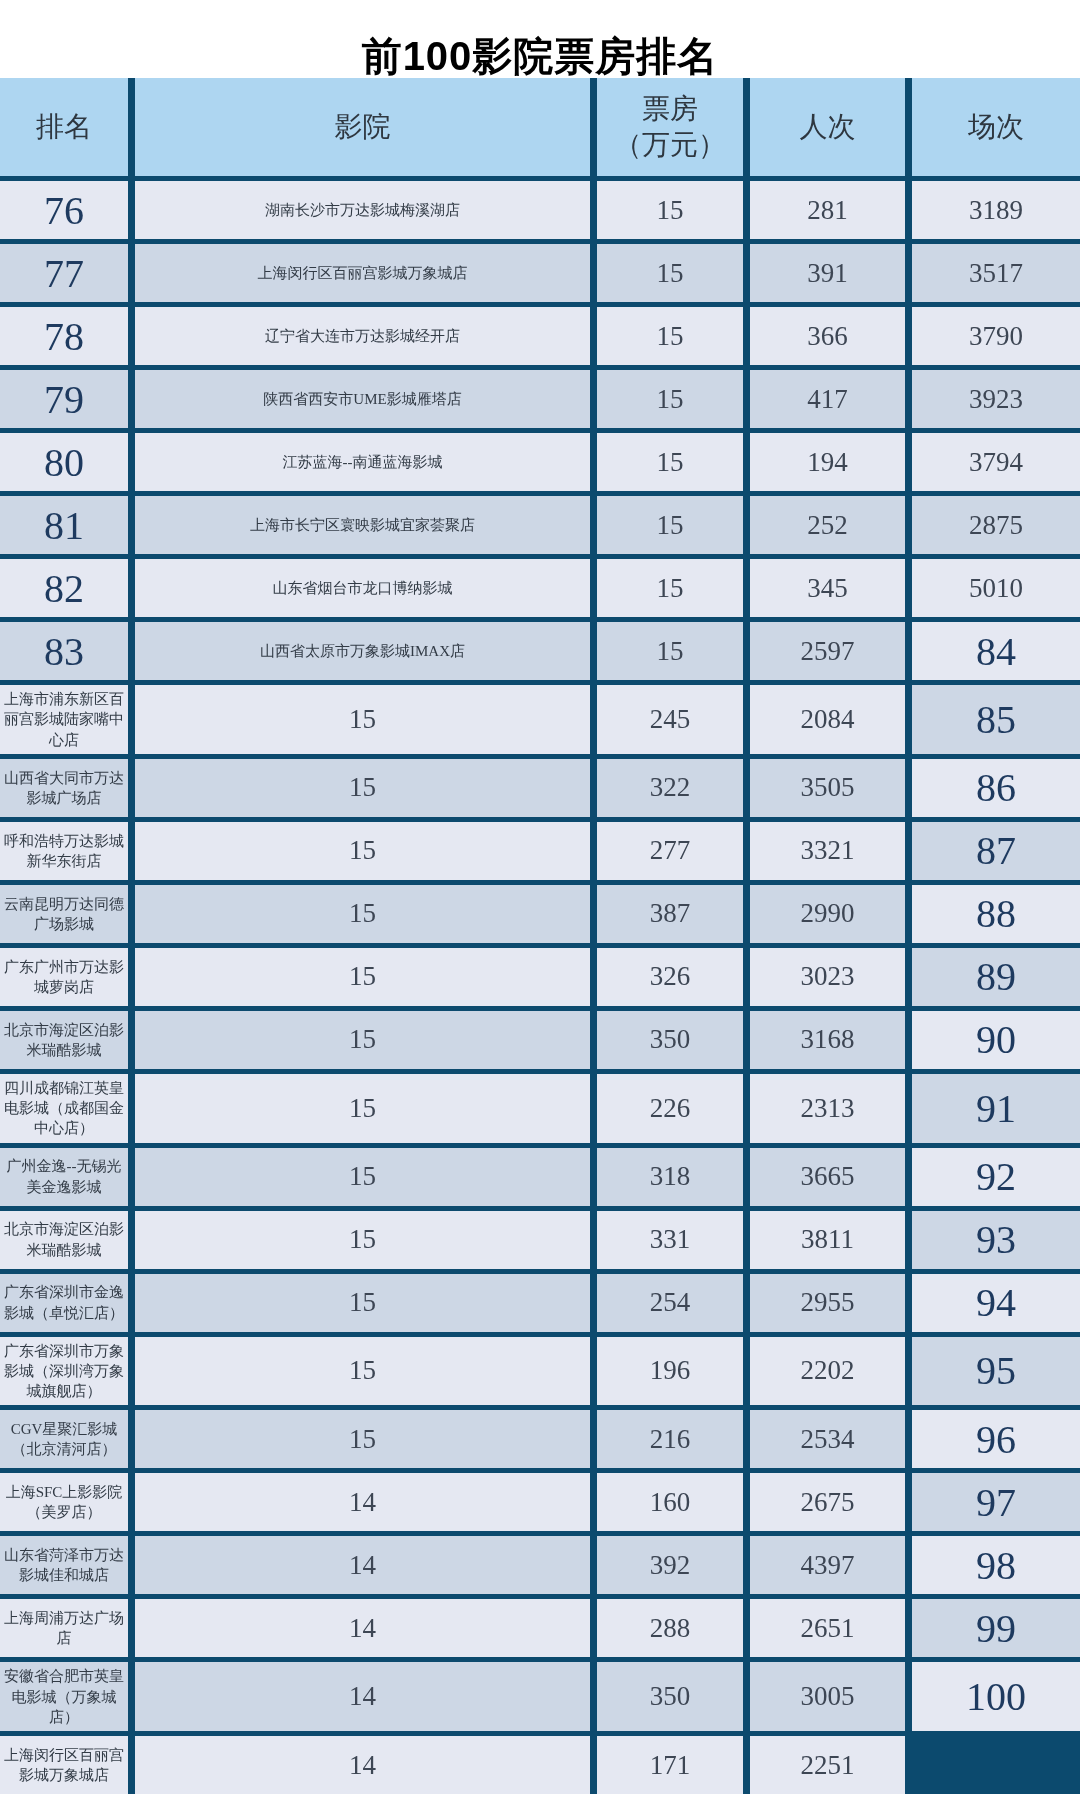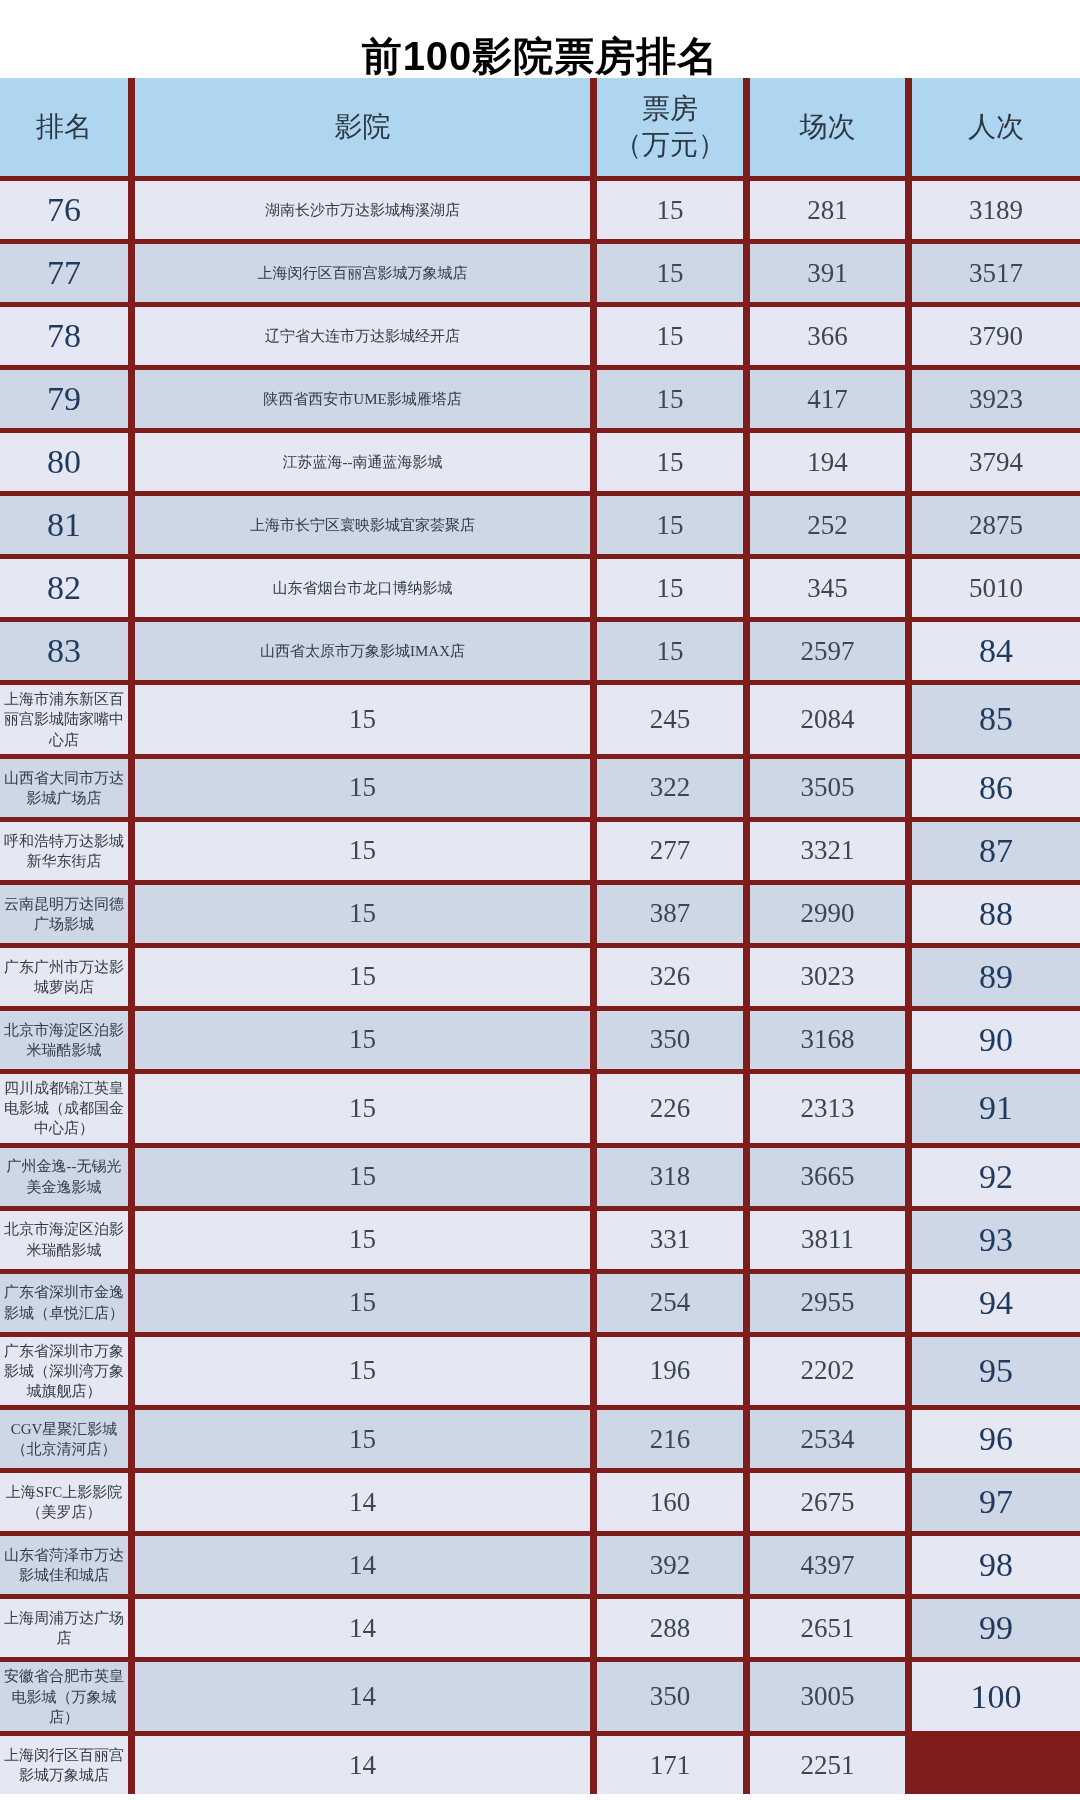--- a/index.html
+++ b/index.html
@@ -26,41 +26,41 @@
     height: 78px;
     line-height: 52px;
   }
   .ranking-table {
     display: grid;
     grid-template-columns: 128px 455px 146px 155px 168px;
     column-gap: 7px;
     row-gap: 5px;
     grid-auto-rows: minmax(58px, auto);
     width: 1080px;
-    background: #7f1d1d;
+    background: #0c4a6e;
   }
   .cell {
     display: flex;
     align-items: center;
     justify-content: center;
     text-align: center;
     color: #3c4document552;
   }
   .head {
     background: #aed6f1;
     min-height: 98px;
     font-size: 28px;
     color: #2e3740;
     white-space: pre-line;
     line-height: 1.3;
   }
   .light { background: #e5e8f2; }
   .dark  { background: #cdd7e5; }
   .rank {
-    font-size: 34px;
+    font-size: 40px;
     color: #1e3a5f;
   }
   .cinema {
     font-size: 15px;
     color: #323b46;
     line-height: 1.35;
     padding: 4px 0;
   }
   .box_office, .sessions, .admissions {
     font-size: 27px;
@@ -71,22 +71,22 @@
 <body>
 
 <div class="page">
   <div class="page-title">前100影院票房排名</div>
 
   <div class="ranking-table">
     <div class="cell head">排名</div>
     <div class="cell head">影院</div>
     <div class="cell head">票房
 （万元）</div>
+    <div class="cell head">人次</div>
     <div class="cell head">场次</div>
-    <div class="cell head">人次</div>
   <div class="cell light rank">76</div>
       <div class="cell light cinema">湖南长沙市万达影城梅溪湖店</div>
       <div class="cell light box_office">15</div>
       <div class="cell light sessions">281</div>
       <div class="cell light admissions">3189</div>
       <div class="cell dark rank">77</div>
       <div class="cell dark cinema">上海闵行区百丽宫影城万象城店</div>
       <div class="cell dark box_office">15</div>
       <div class="cell dark sessions">391</div>
       <div class="cell dark admissions">3517</div>

